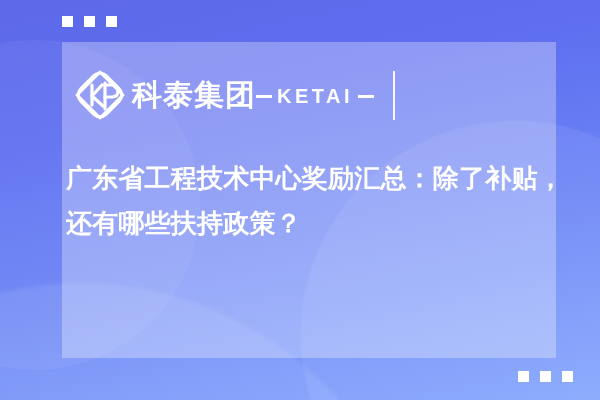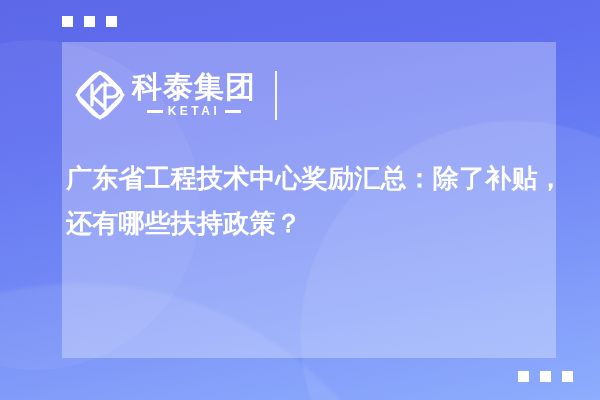--- a/index.html
+++ b/index.html
@@ -85,21 +85,21 @@
     width: 52px;
     height: 52px;
     margin-left: 6px;
     flex: 0 0 auto;
   }
   .logo-mark svg { display: block; width: 52px; height: 52px; }
 
   .logo-words {
     margin-left: 6px;
     display: flex;
-    flex-direction: column;
+    flex-direction: row;
     align-items: center;
     justify-content: center;
   }
   .logo-cn {
     font-size: 30px;
     font-weight: 700;
     color: #ffffff;
     letter-spacing: 1px;
     line-height: 1.02;
     white-space: nowrap;
@@ -109,21 +109,21 @@
     align-items: center;
     gap: 5px;
     margin-top: 2px;
   }
   .logo-rule {
     width: 16px;
     height: 3px;
     background: #ffffff;
   }
   .logo-en {
-    font-size: 12px;
+    font-size: 20px;
     font-weight: 700;
     color: #ffffff;
     letter-spacing: 3.5px;
     white-space: nowrap;
   }
 
   .v-divider {
     width: 2px;
     height: 49px;
     background: rgba(255,255,255,0.92);

